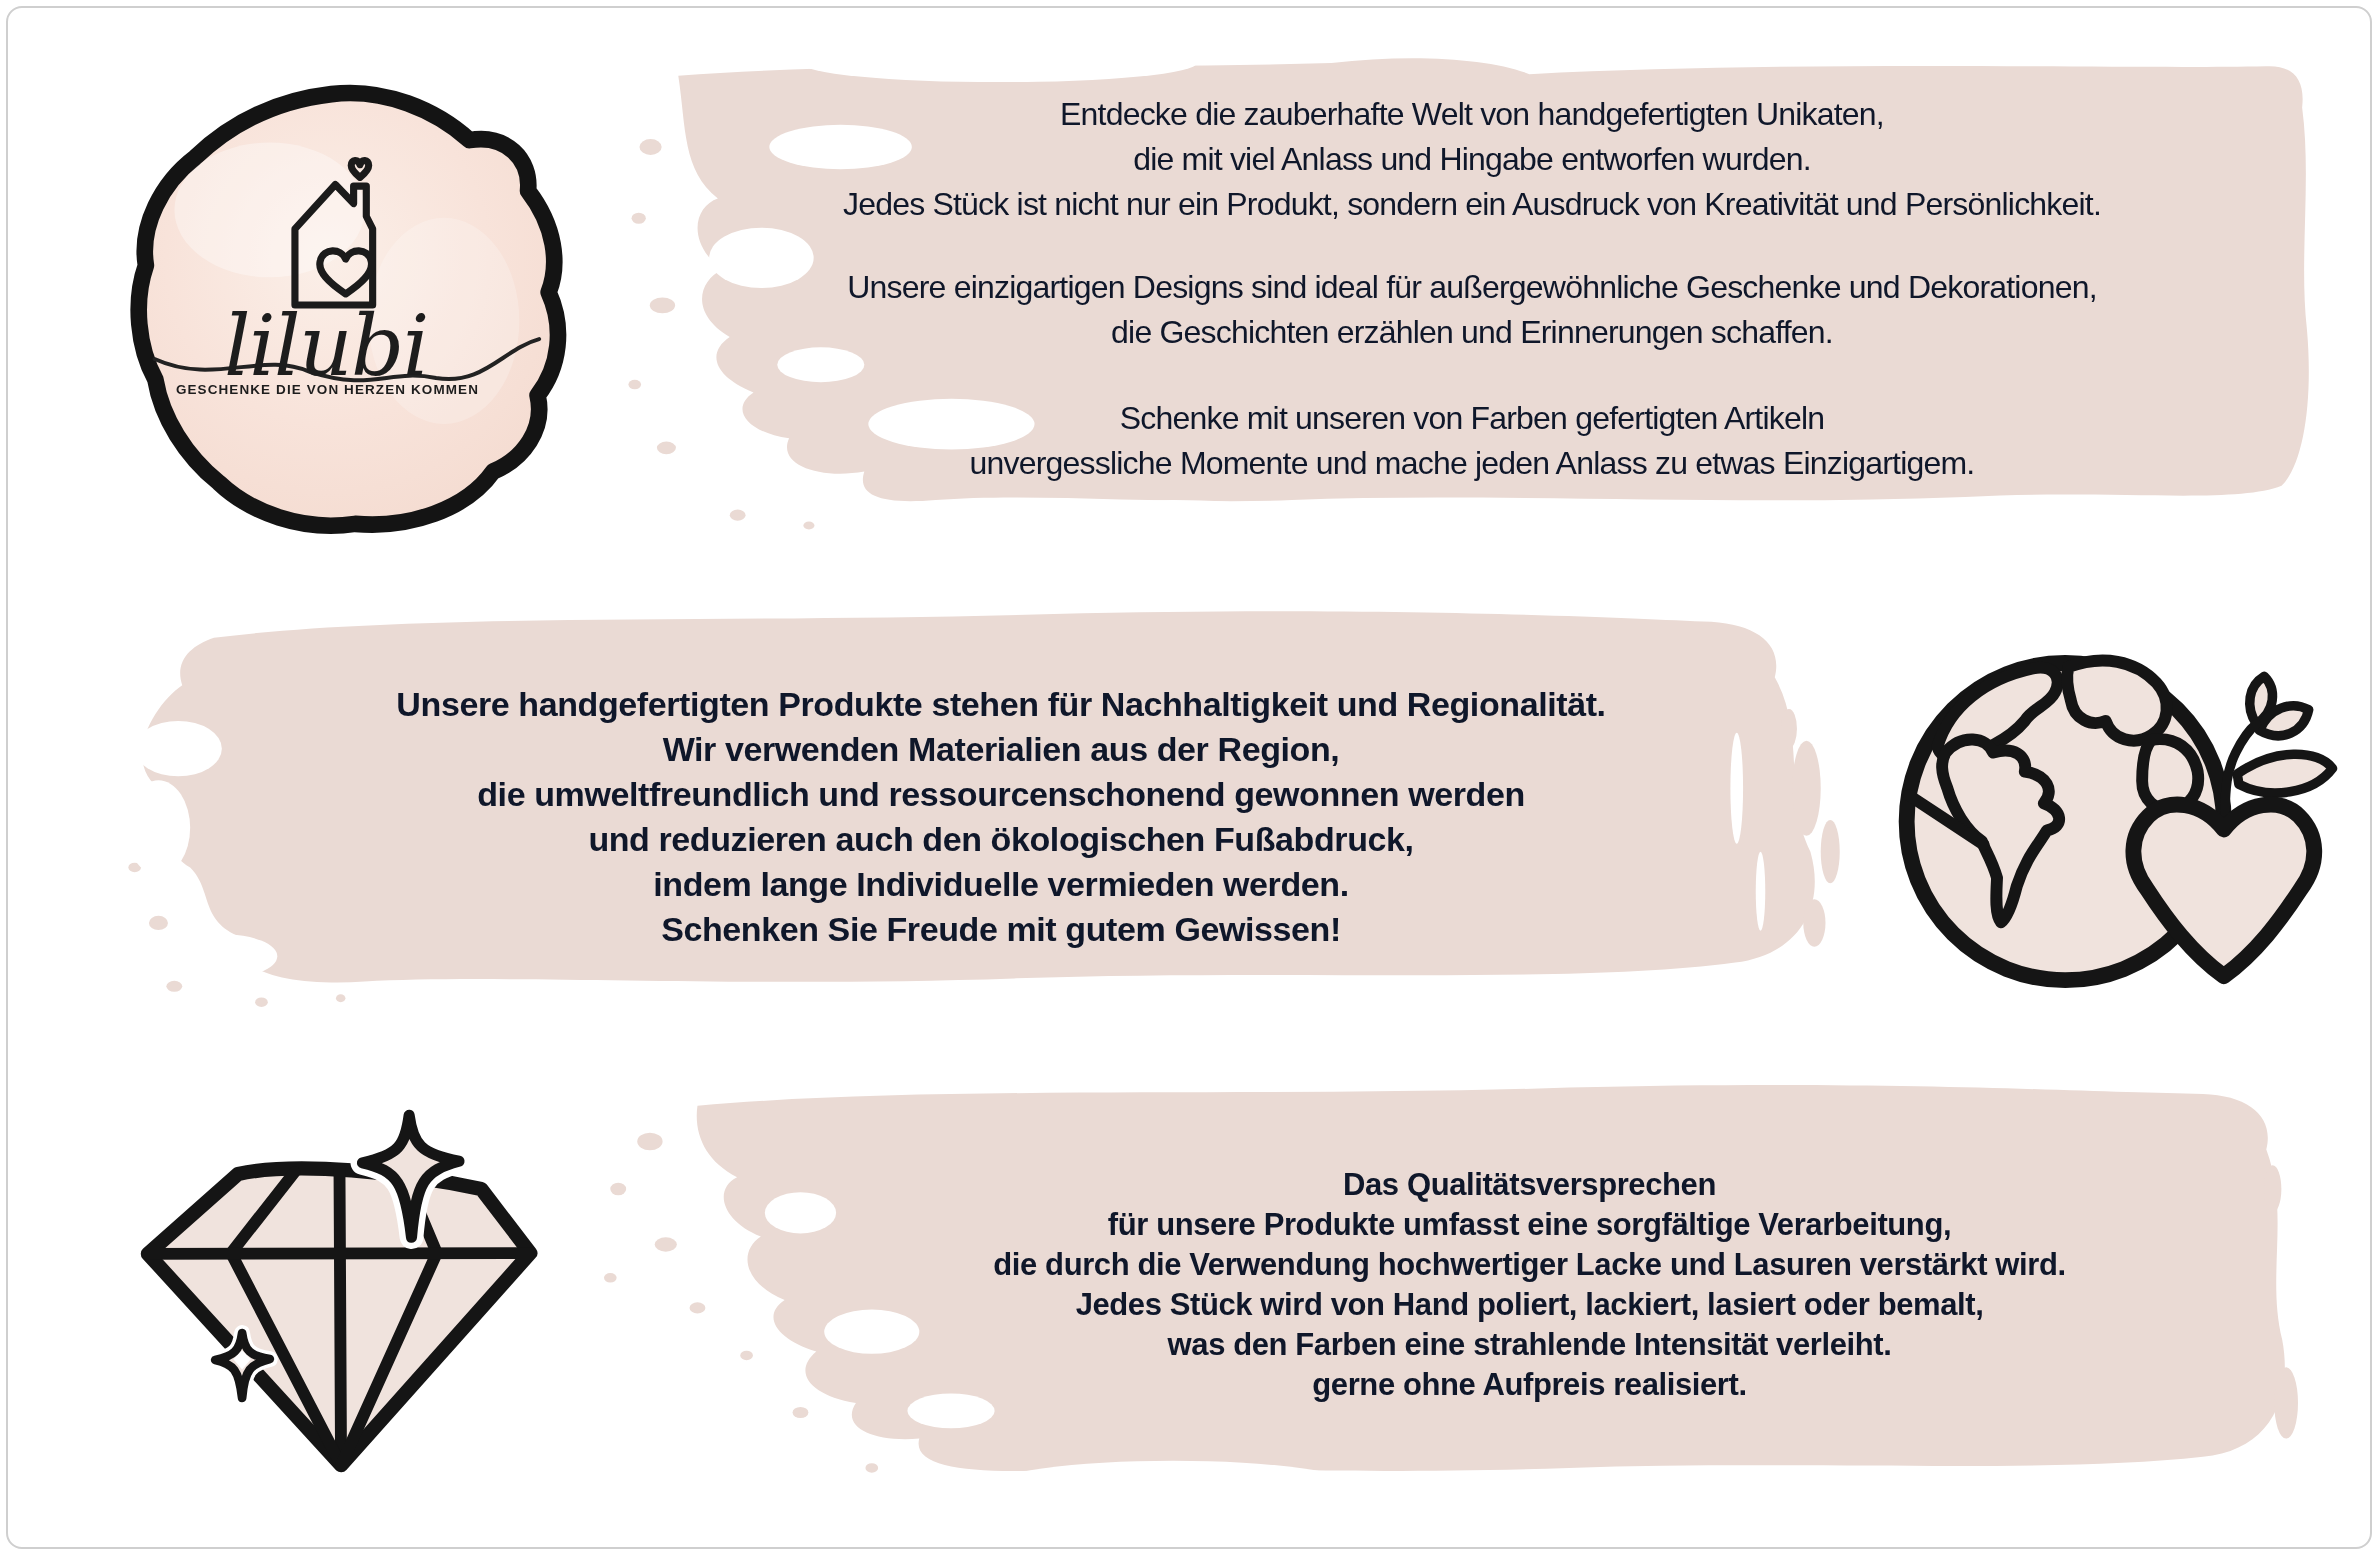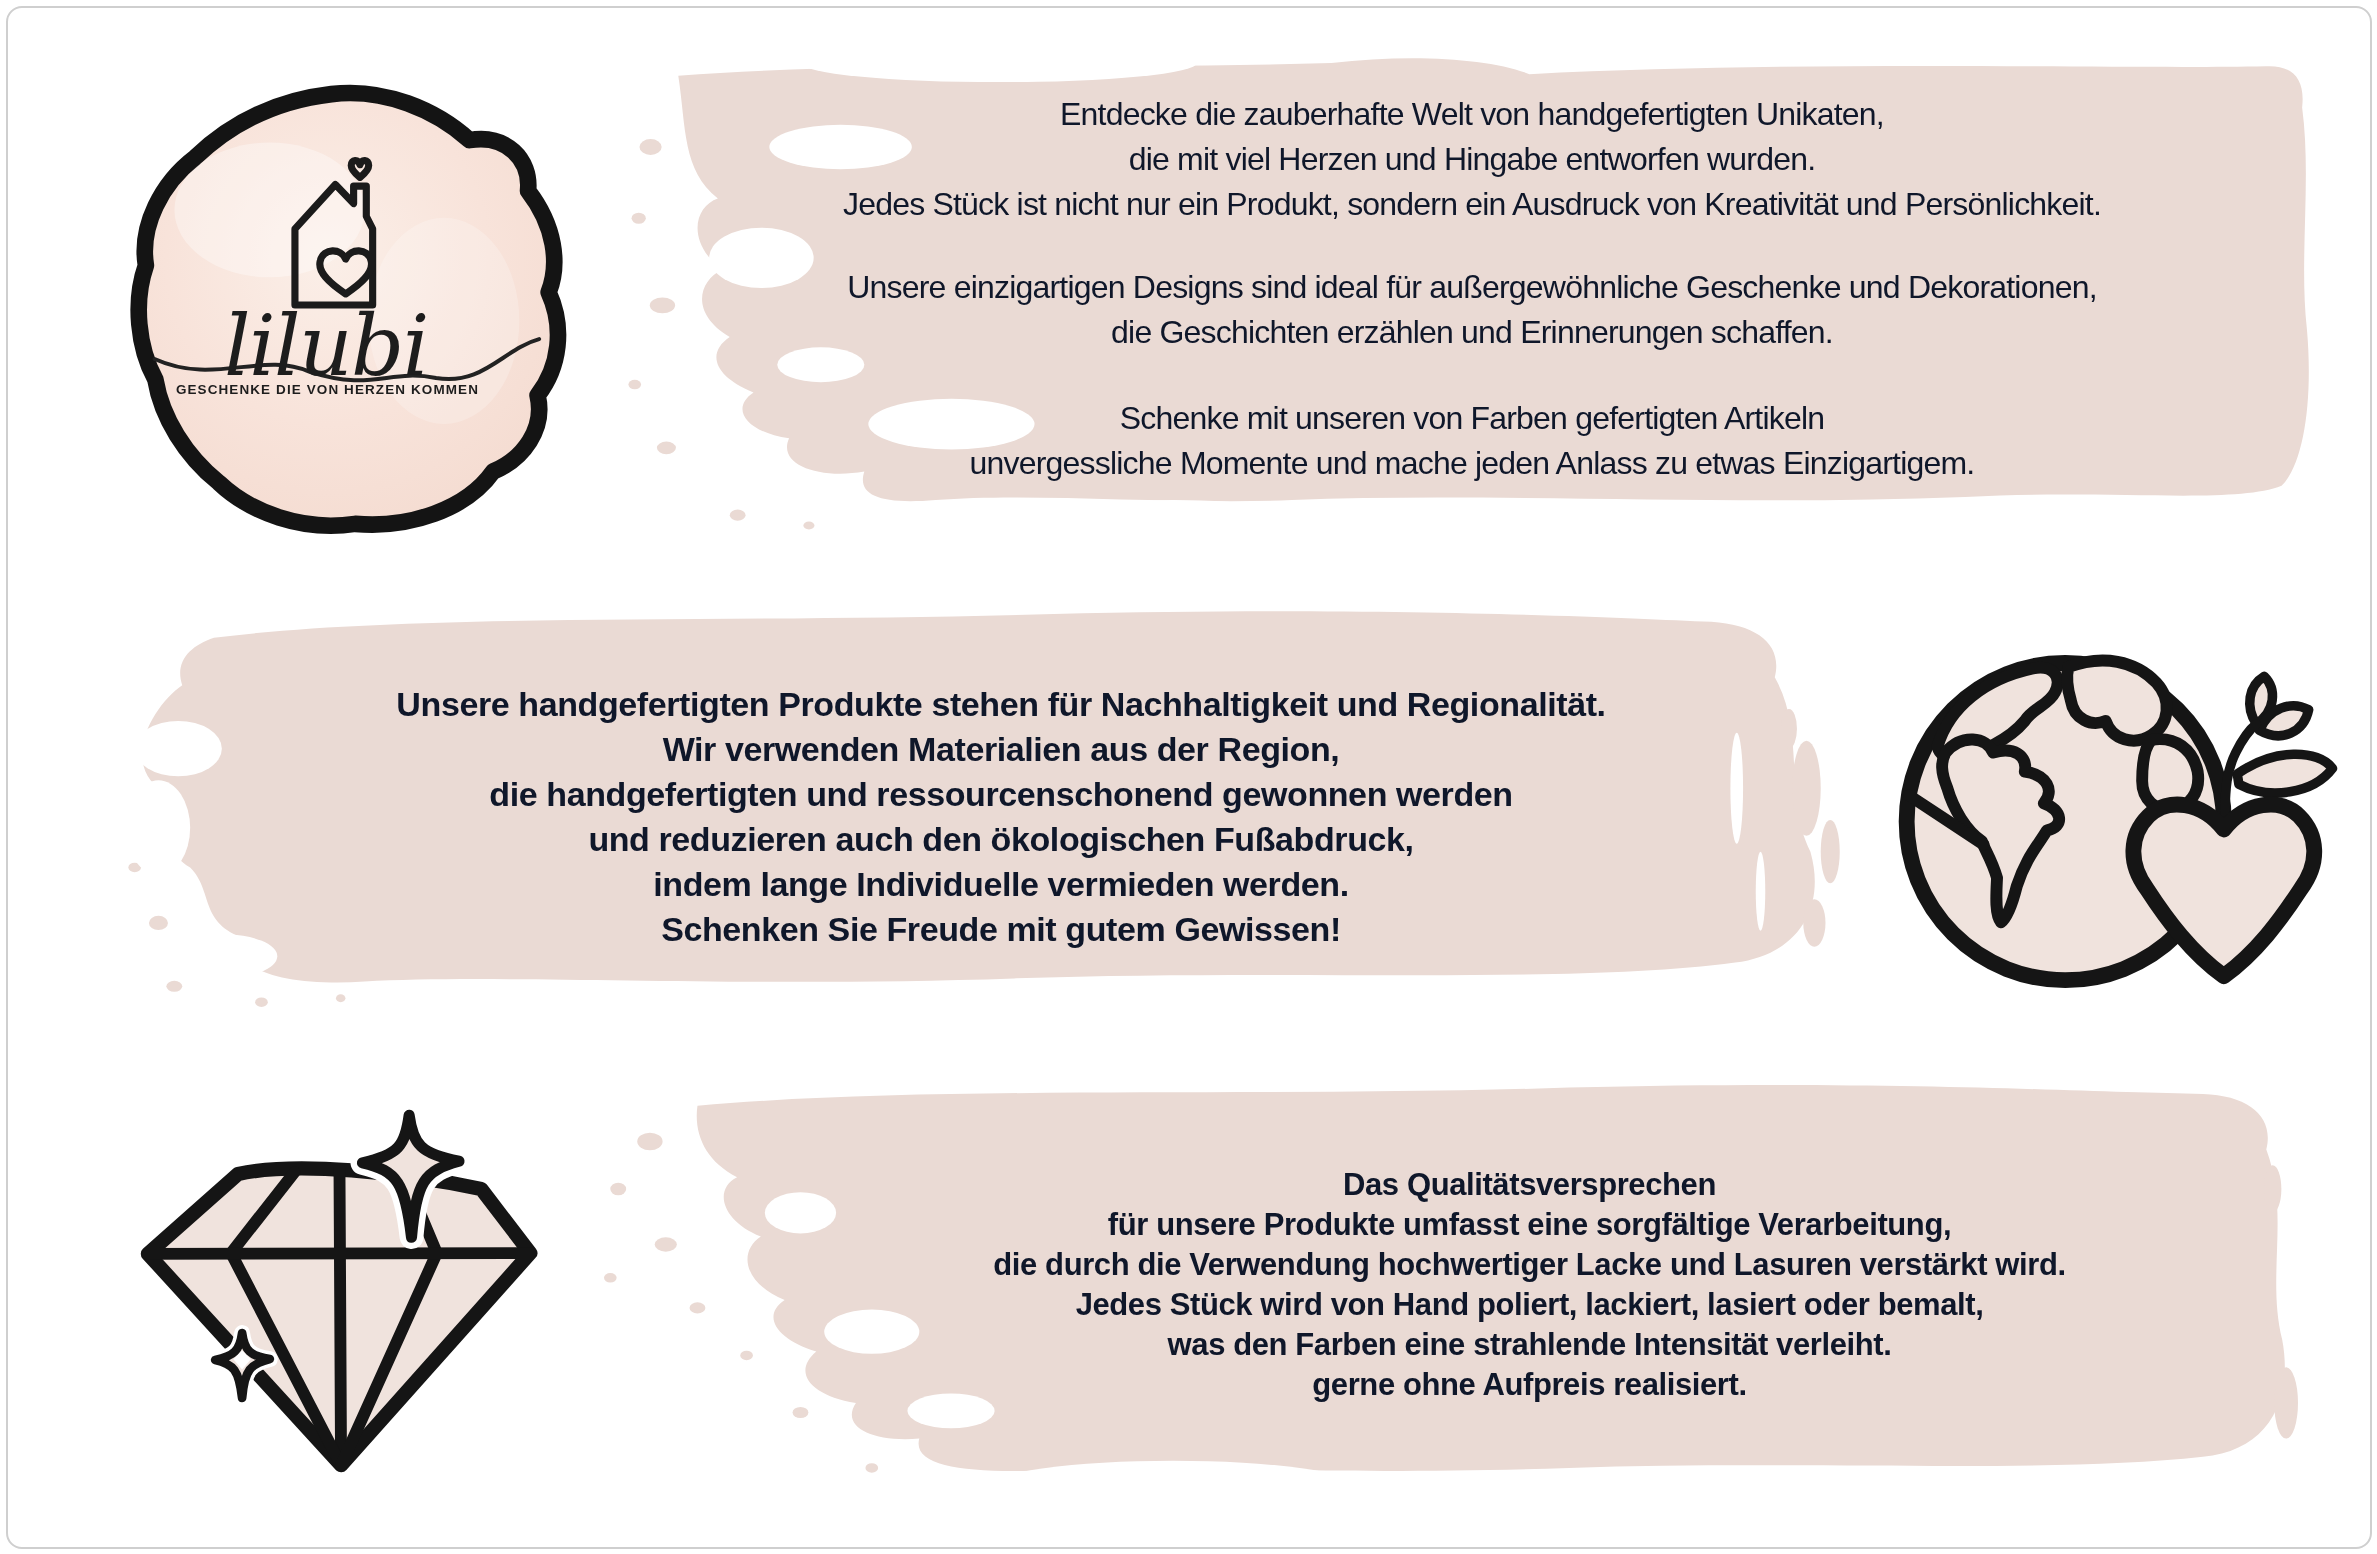--- a/index.html
+++ b/index.html
@@ -55,21 +55,21 @@
           <ellipse cx="280" cy="120" rx="90" ry="28"></ellipse>
         <ellipse cx="180" cy="260" rx="66" ry="38"></ellipse>
           <ellipse cx="420" cy="470" rx="105" ry="32"></ellipse>
         <ellipse cx="700" cy="592" rx="180" ry="26"></ellipse>
           <ellipse cx="255" cy="395" rx="55" ry="22"></ellipse>
       </g>
     </svg>
     <div class="textblock intro-text">
       <div class="para">
         <div class="line">Entdecke die zauberhafte Welt von handgefertigten Unikaten,</div>
-        <div class="line">die mit viel Herzen und Hingabe entworfen wurden.</div>
+        <div class="line">die mit viel Anlass und Hingabe entworfen wurden.</div>
         <div class="line">Jedes Stück ist nicht nur ein Produkt, sondern ein Ausdruck von Kreativität und Persönlichkeit.</div>
       </div>
       <div class="gap-a"></div>
       <div class="para">
         <div class="line">Unsere einzigartigen Designs sind ideal für außergewöhnliche Geschenke und Dekorationen,</div>
         <div class="line">die Geschichten erzählen und Erinnerungen schaffen.</div>
       </div>
       <div class="gap-b"></div>
       <div class="para">
         <div class="line">Schenke mit unseren von Farben gefertigten Artikeln</div>
@@ -132,21 +132,21 @@
           <ellipse cx="70" cy="300" rx="40" ry="60"></ellipse>
         <ellipse cx="150" cy="462" rx="70" ry="28"></ellipse>
           <ellipse cx="42" cy="120" rx="30" ry="25"></ellipse>
         <ellipse cx="2062" cy="250" rx="8" ry="70"></ellipse>
           <ellipse cx="2092" cy="380" rx="6" ry="50"></ellipse>
       </g>
     </svg>
     <div class="textblock sust-text">
       <div class="line">Unsere handgefertigten Produkte stehen für Nachhaltigkeit und Regionalität.</div>
       <div class="line">Wir verwenden Materialien aus der Region,</div>
-      <div class="line">die handgefertigten und ressourcenschonend gewonnen werden</div>
+      <div class="line">die umweltfreundlich und ressourcenschonend gewonnen werden</div>
       <div class="line">und reduzieren auch den ökologischen Fußabdruck,</div>
       <div class="line">indem lange Individuelle vermieden werden.</div>
       <div class="line">Schenken Sie Freude mit gutem Gewissen!</div>
     </div>
   </div>
 
   <div class="abs" style="left:1890px; top:651px; width:448px; height:353px;">
     <svg width="448" height="353" viewBox="0 0 565 445">
       <g stroke="#151515" stroke-linejoin="round" stroke-linecap="round">
         <circle cx="221" cy="215" r="200" stroke-width="20" fill="#F0E3DD"></circle>

